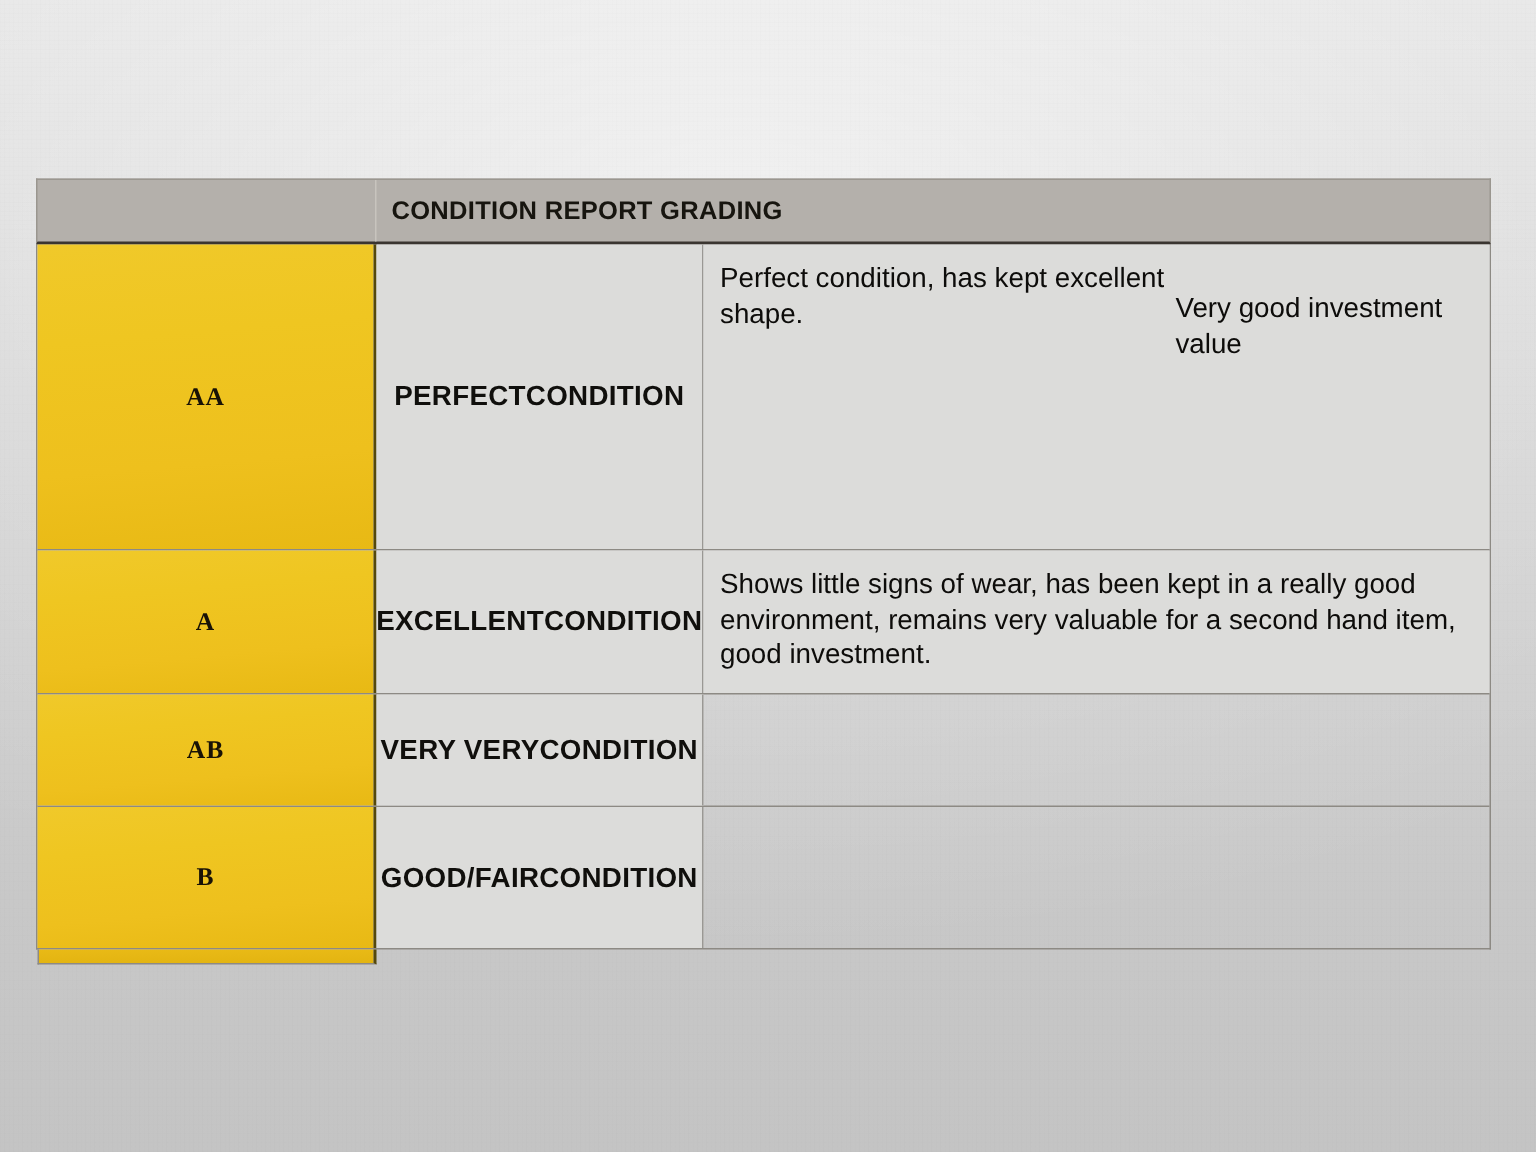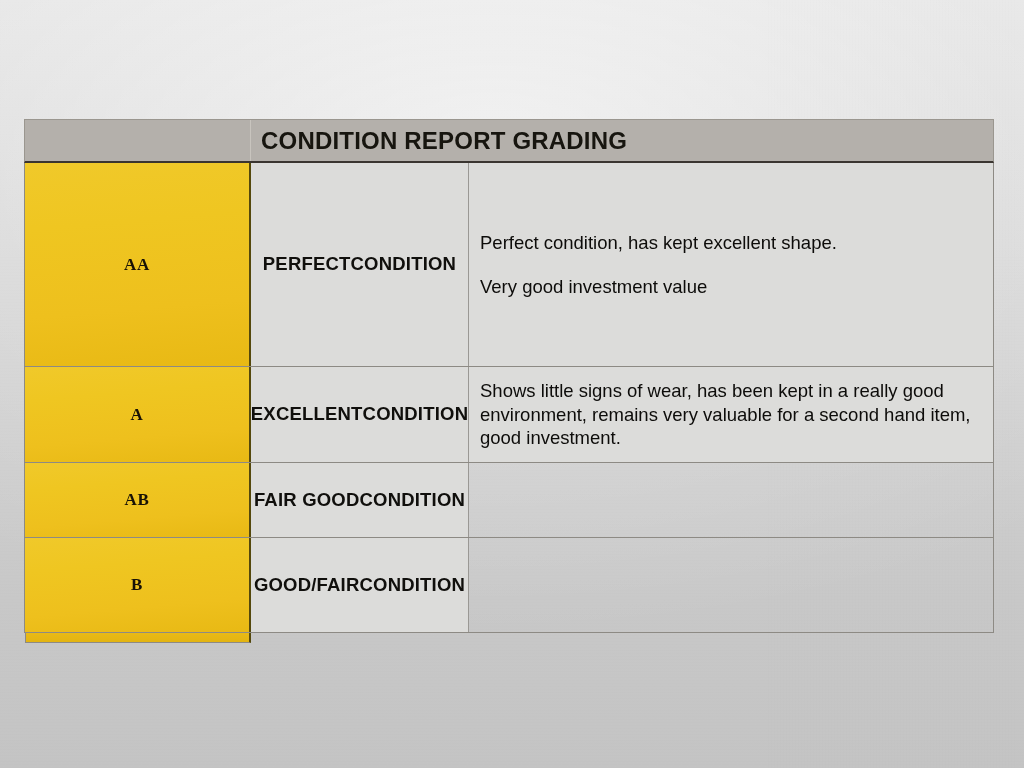--- a/index.html
+++ b/index.html
@@ -62,21 +62,21 @@
     width: 226px;
     flex: 0 0 226px;
     border-right: 1px solid #c8c4be;
     box-sizing: border-box;
   }
   .header-title {
     flex: 1 1 auto;
     display: flex;
     align-items: center;
     padding-left: 10px;
-    font-size: 24px;
+    font-size: 17px;
     font-weight: bold;
     letter-spacing: 0.2px;
     color: #17150f;
   }
 
   .body-rows {
     border-left: 1px solid #8d8a84;
     border-right: 1px solid #8d8a84;
     border-bottom: 1px solid #8d8a84;
     box-sizing: border-box;
@@ -124,21 +124,21 @@
 
   .cell-desc {
     flex: 1 1 auto;
     background: #dcdcda;
     box-sizing: border-box;
     padding: 10px 16px 10px 11px;
     color: #0d0c0a;
     font-size: 18.5px;
     line-height: 1.28;
     display: flex;
-    flex-direction: column;
+    flex-direction: row;
     justify-content: center;
   }
   .cell-desc p { margin: 0; }
   .cell-desc p + p { margin-top: 20px; }
 
   
   .row-aa { height: 204px; }
   .row-a  { height: 96px; }
   .row-ab { height: 75px; }
   .row-b  { height: 94px; }
@@ -203,21 +203,21 @@
           <span>CONDITION</span>
         </div>
         <div class="cell-desc">
           <p>Shows little signs of wear, has been kept in a really good environment, remains very valuable for a second hand item, good investment.</p>
         </div>
       </div>
 
       <div class="grade-row row-ab">
         <div class="cell-grade">AB</div>
         <div class="cell-name">
-          <span>FAIR GOOD</span>
+          <span>VERY VERY</span>
           <span>CONDITION</span>
         </div>
       </div>
 
       <div class="grade-row row-b">
         <div class="cell-grade">B</div>
         <div class="cell-name">
           <span>GOOD/FAIR</span>
           <span>CONDITION</span>
         </div>

